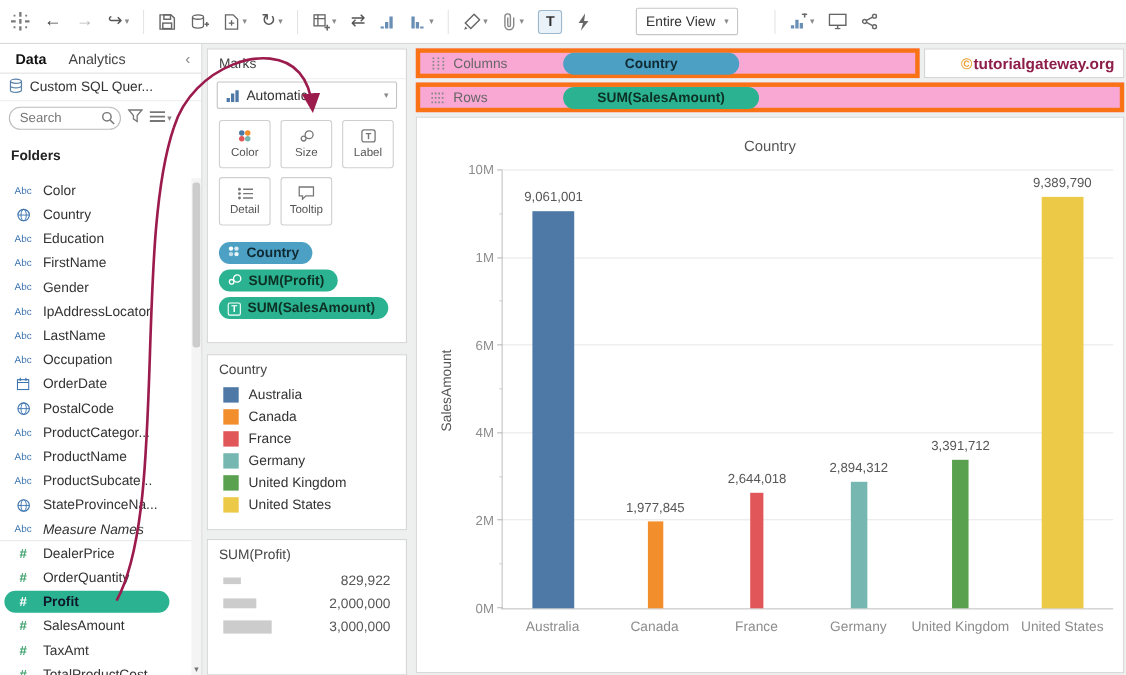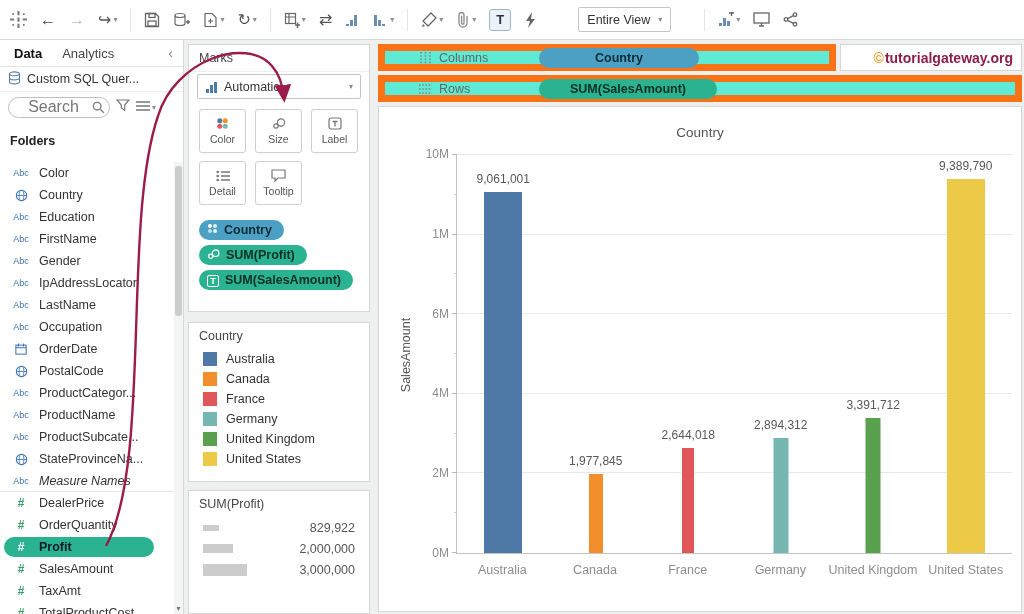--- a/index.html
+++ b/index.html
@@ -24,21 +24,21 @@
   .datapane { position:absolute; top:40px; left:0; width:184px; height:574px; background:#fff;
               border-right:1px solid #d8d8d8; overflow:hidden; }
   .tabs { display:flex; align-items:center; height:27px; border-bottom:1px solid #e2e2e2; padding:0 4px; }
   .tab { padding:0 10px; font-size:13px; color:#444; }
   .tab.active { font-weight:bold; color:#111; }
   .collapse { margin-left:auto; color:#888; font-size:14px; padding:0 6px; }
   .ds-row { display:flex; align-items:center; gap:6px; height:25px; padding:0 8px; border-bottom:1px solid #eee; font-size:12.5px; color:#333; }
   .search-row { display:flex; align-items:center; gap:6px; height:30px; padding:0 8px; }
   .search-box { position:relative; width:102px; }
   .search-box input { width:100%; height:21px; border:1px solid #bdbdbd; border-radius:11px; padding:0 20px 0 9px;
-                      font-size:16px; font-family:inherit; color:#0c4a6e; outline:none;text-align:center; }
+                      font-size:12px; font-family:inherit; color:#0c4a6e; outline:none; }
   .search-box svg { position:absolute; right:5px; top:4px; }
   .folders-label { padding:12px 10px 6px 10px; font-size:12.5px; color:#222; font-weight:600; }
   .fields-list { position:absolute; top:122px; left:0; right:9px; }
   .field-row { display:flex; align-items:center; gap:7px; height:22px; padding-left:10px; }
   .field-icon { width:22px; display:flex; justify-content:center; align-items:center; }
   .fi-abc { font-size:9px; color:#3b73af; letter-spacing:0; }
   .fi-hash { font-size:12px; font-weight:bold; color:#3aa06b; }
   .field-label { font-size:12.5px; color:#333; white-space:nowrap; }
   .field-label.italic { font-style:italic; }
   .field-row.divider { border-bottom:1px solid #e9e9e9; }
@@ -72,21 +72,21 @@
   .legend-card { left:188px; top:322px; width:182px; height:160px; }
   .legend-row { display:flex; align-items:center; gap:9px; padding:3px 14px; }
   .legend-swatch { width:14px; height:14px; display:inline-block; }
   .legend-label { font-size:12.5px; color:#333; }
   .size-card { left:188px; top:490px; width:182px; height:124px; }
   .size-row { display:flex; align-items:center; padding:4px 14px; height:21px; }
   .size-bar { background:#ccc; display:inline-block; }
   .size-value { margin-left:auto; color:#555; font-size:12.5px; }
 
   
-  .shelf { position:absolute; background:#5eead4; border:7px solid #f97316; display:flex; align-items:center;padding-left:24px; }
+  .shelf { position:absolute; background:#f9a8d4; border:4px solid #f97316; display:flex; align-items:center; }
   .shelf-cols { left:378px; top:44px; width:458px; height:27px; }
   .shelf-rows { left:378px; top:75px; width:644px; height:27px; }
   .shelf-label { display:flex; align-items:center; gap:7px; width:130px; padding-left:10px; color:#666; font-size:12.5px; }
   .shelf-pill { height:20px; border-radius:10px; display:flex; align-items:center; justify-content:center;
                 font-size:12.5px; font-weight:bold; }
   .shelf-pill.dimension { background:#4BA0C4; width:160px; color:#102a33; }
   .shelf-pill.measure { background:#2BB391; width:178px; color:#0d2f24; }
   .branding { position:absolute; left:840px; top:44px; width:182px; height:27px; background:#fff;
               border:1px solid #d6d6d6; display:flex; align-items:center; justify-content:flex-end;
               padding-right:8px; font-size:14px; font-weight:bold; }

